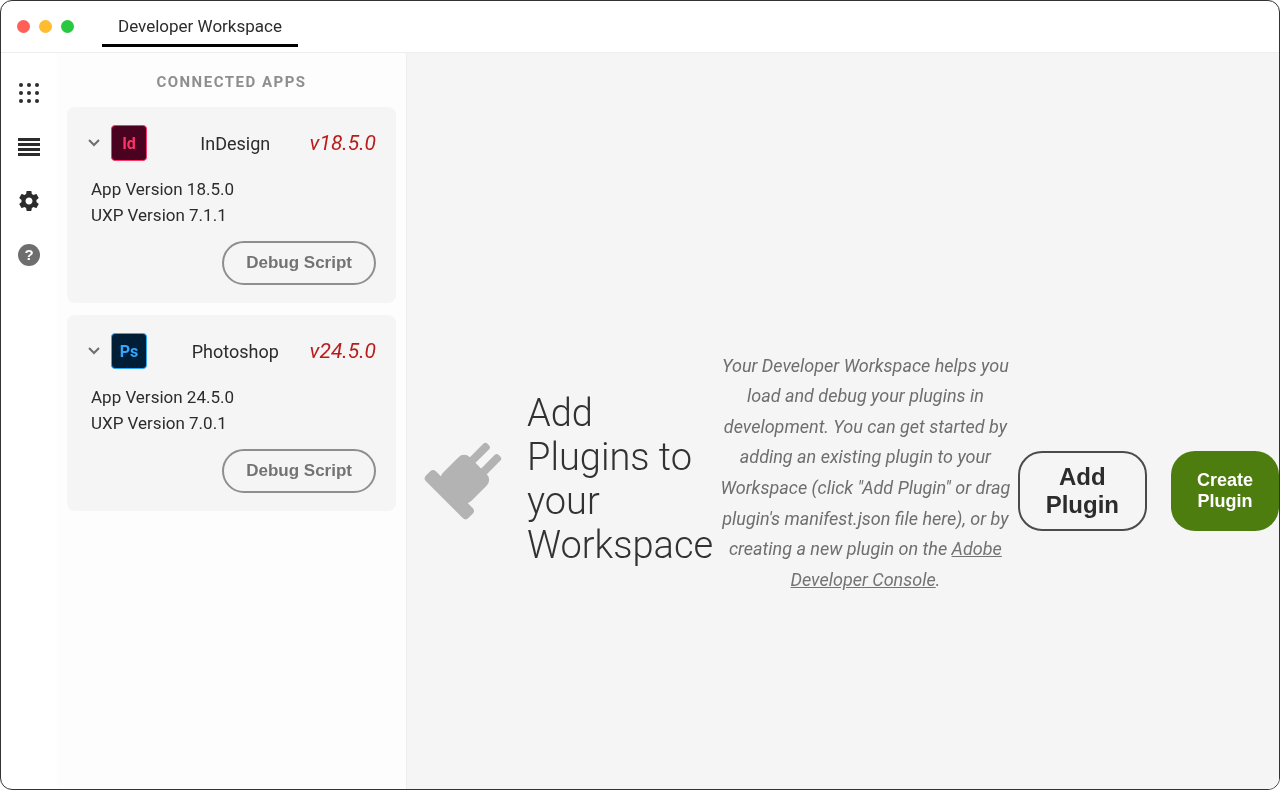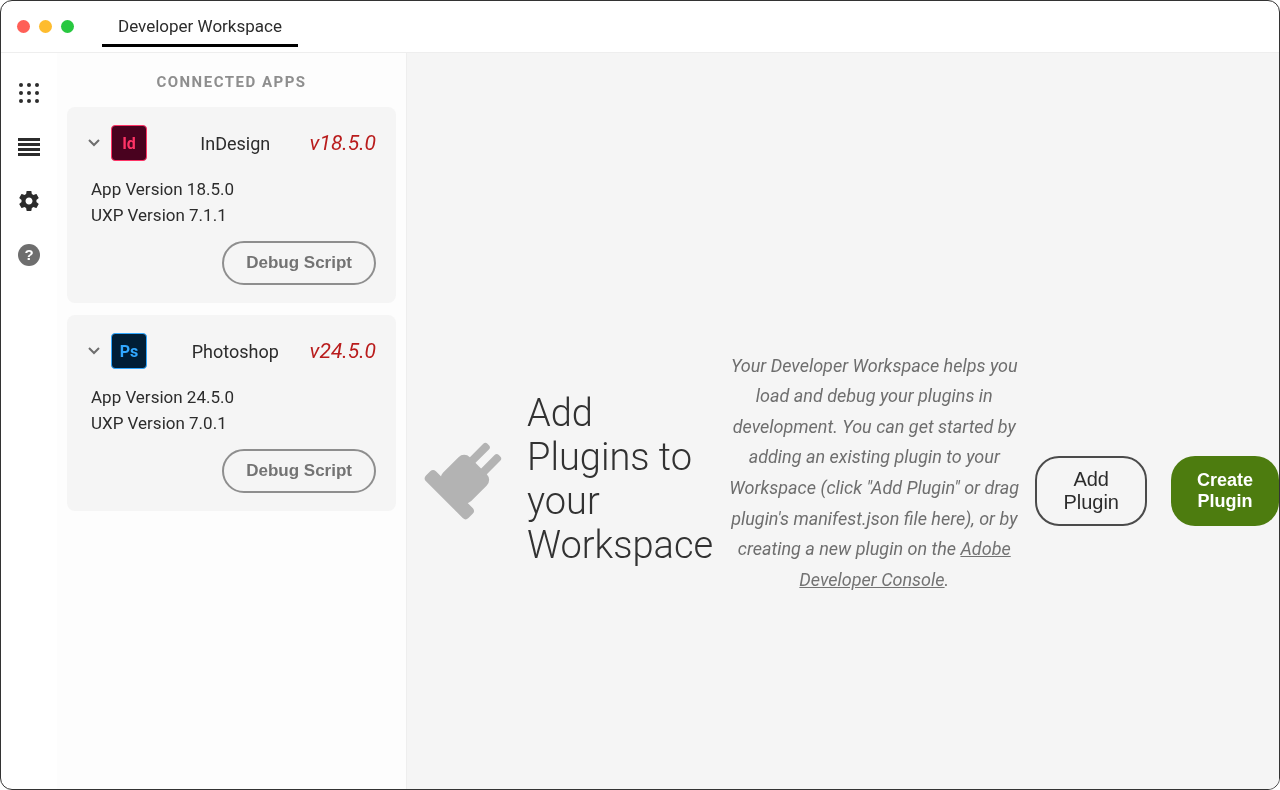--- a/index.html
+++ b/index.html
@@ -187,22 +187,22 @@
     }
     .main-actions {
       display: flex;
       gap: 24px;
     }
     .btn-outline-dark {
       background: transparent;
       border: 2px solid #4b4b4b;
       border-radius: 24px;
       padding: 10px 26px;
-      font-size: 20px;
-      font-weight: 400;
+      font-size: 24px;
+      font-weight: 700;
       color: #2c2c2c;
       cursor: pointer;
     }
     .btn-primary {
       background: #4d7c0f;
       border: none;
       border-radius: 24px;
       padding: 12px 26px;
       font-size: 18px;
       font-weight: 700;

